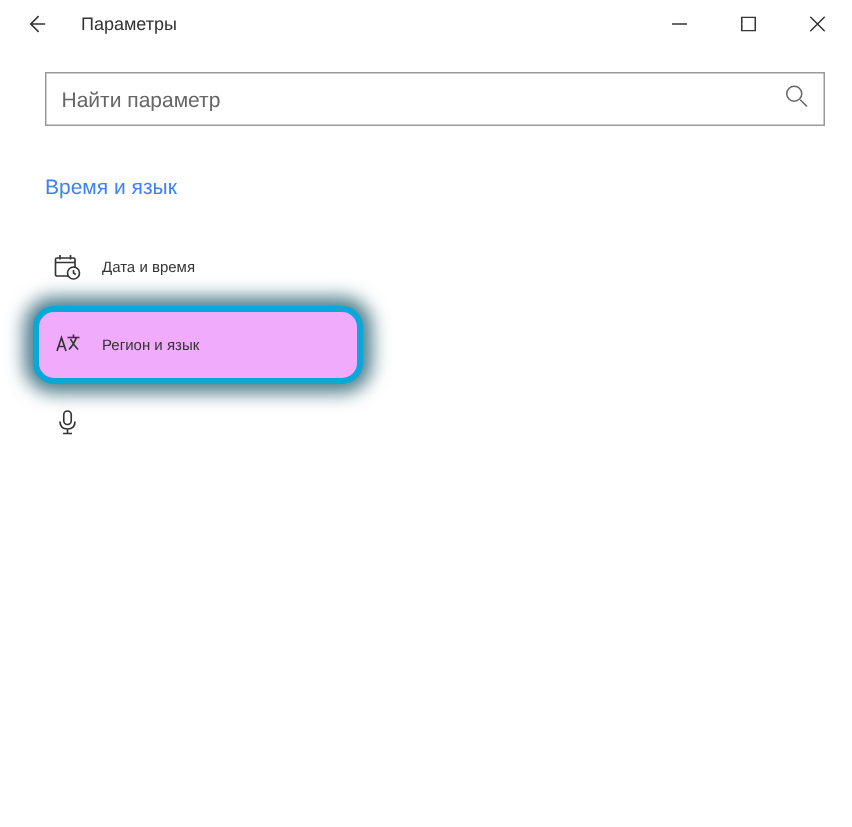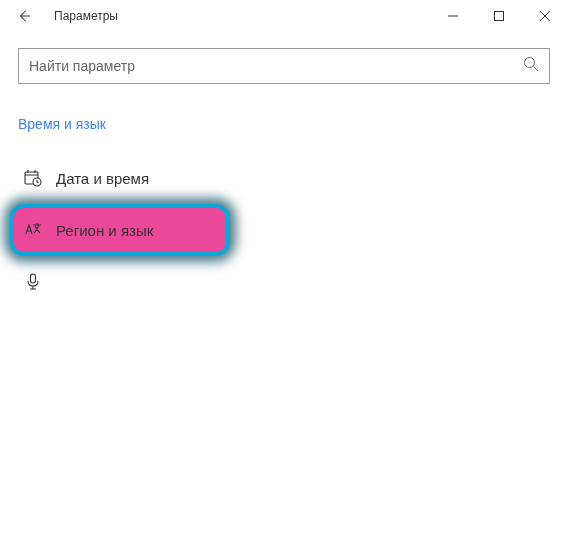--- a/index.html
+++ b/index.html
@@ -45,21 +45,21 @@
       height: 32px;
       display: flex;
       align-items: center;
       justify-content: center;
       cursor: pointer;
     }
     .win-control svg {
       stroke: #333;
     }
     .content {
-      padding: 16px 18px 0 18px;
+      padding: 16px 18px 0 30px;
     }
     .search-box {
       width: 100%;
       height: 36px;
       border: 1px solid #999;
       display: flex;
       align-items: center;
       padding: 0 10px;
       background: #fff;
     }
@@ -98,29 +98,29 @@
     }
     .nav-icon {
       width: 18px;
       height: 18px;
       display: flex;
       align-items: center;
       justify-content: center;
       color: #333;
     }
     .nav-label {
-      font-size: 15px;
+      font-size: 10px;
       color: #333;
     }
     .highlighted {
       position: relative;
       border: 4px solid #0aa8d8;
       border-radius: 14px;
       box-shadow: 0 0 12px 6px rgba(0,70,90,0.7);
-      background: #ec4899;
+      background: #f0abfc;
       margin-left: -8px;
       padding-left: 10px;
       width: 220px;
       height: 52px;
       margin-top: 2px;
       margin-bottom: 2px;
     }
   </style>
 </head>
 <body>

